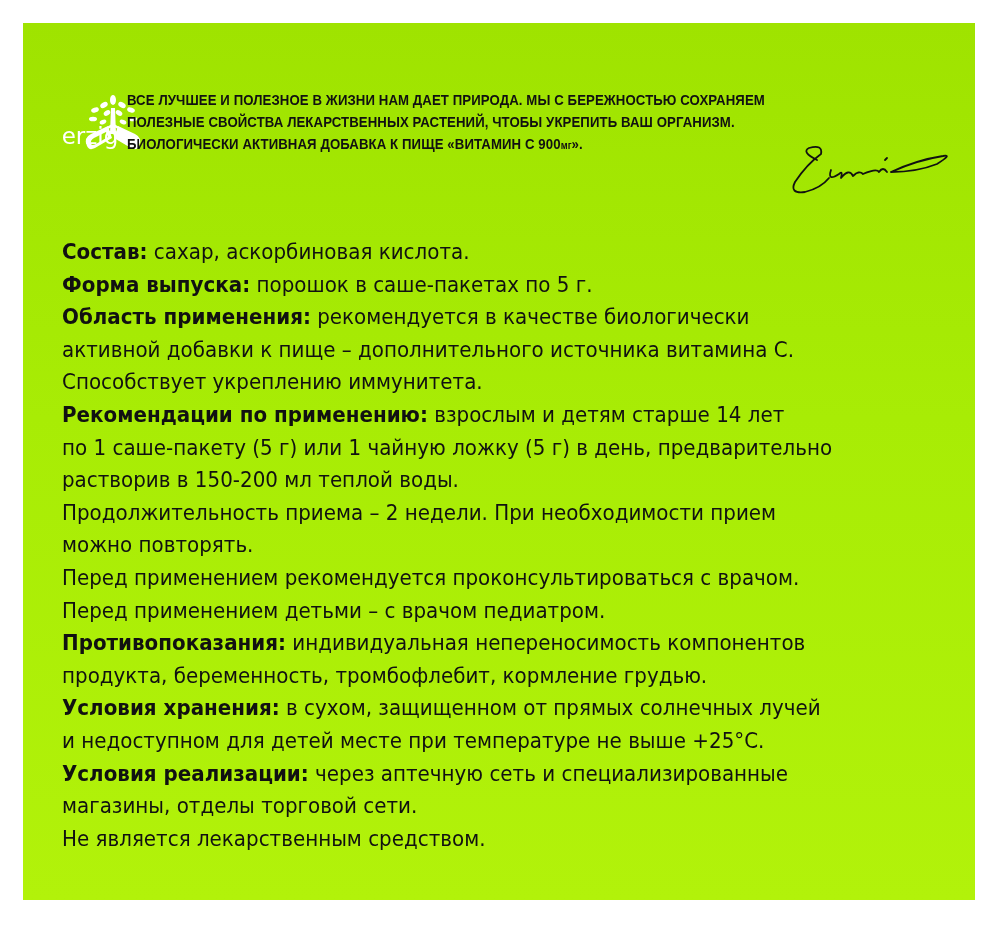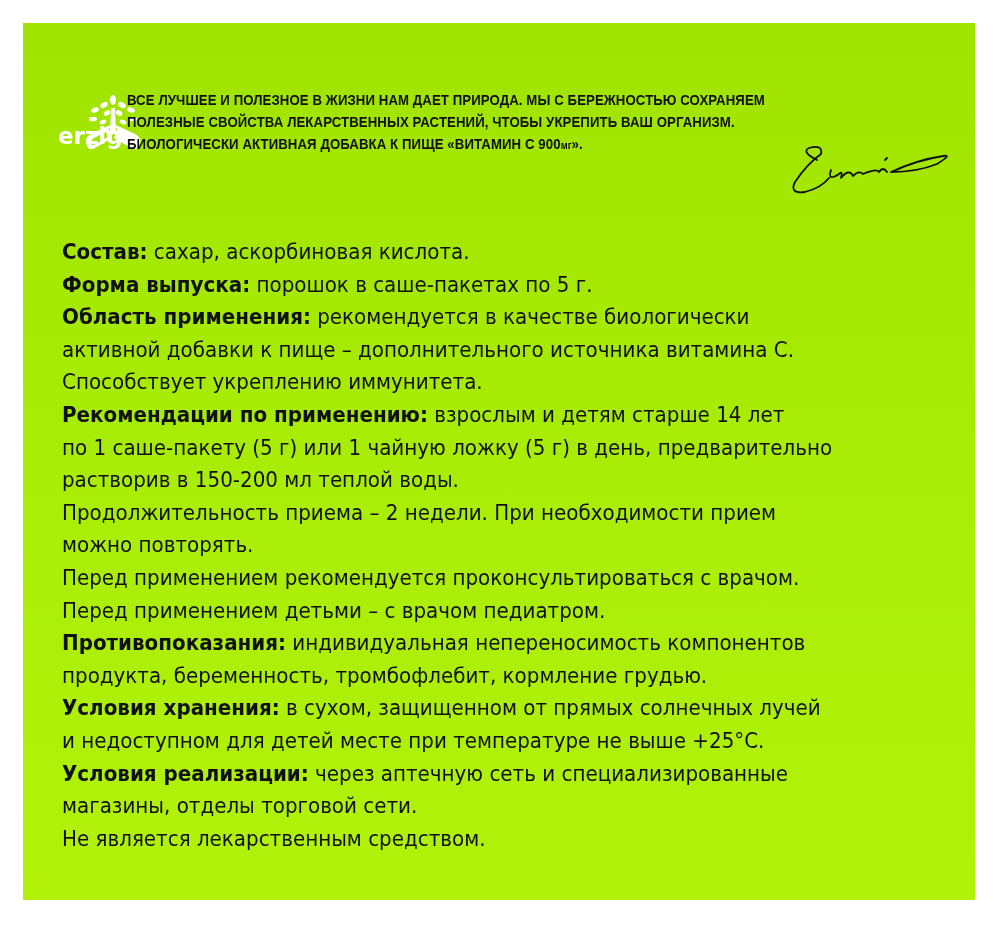--- a/index.html
+++ b/index.html
@@ -56,21 +56,21 @@
       <ellipse cx="42" cy="28" rx="3.5" ry="2.2" transform="rotate(25 42 28)"></ellipse>
 
       <path d="M30 14 L34 14 L35 40 L29 40 Z"></path>
       <path d="M31 30 L24 34 L25 36 L31 33 Z"></path>
       <path d="M33 30 L40 34 L39 36 L33 33 Z"></path>
 
       <path d="M6 52 Q2 44 10 40 L27 32 L31 44 L14 54 Q8 57 6 52 Z M10 50 Q9 46 13 44 L25 38 L27 43 L15 50 Q11 52 10 50 Z" fill-rule="evenodd"></path>
       <path d="M58 52 Q62 44 54 40 L37 32 L33 44 L50 54 Q56 57 58 52 Z"></path>
     </g>
   </svg>
-  <div class="logo-text" style="left:35px; top:99px;font-weight:bold;">erzig</div>
+  <div class="logo-text" style="left:35px; top:99px;">erzig</div>
 
   <div class="tagline" style="left:104px; top:66px;">
     <div>ВСЕ ЛУЧШЕЕ И ПОЛЕЗНОЕ В ЖИЗНИ НАМ ДАЕТ ПРИРОДА. МЫ С БЕРЕЖНОСТЬЮ СОХРАНЯЕМ</div>
     <div>ПОЛЕЗНЫЕ СВОЙСТВА ЛЕКАРСТВЕННЫХ РАСТЕНИЙ, ЧТОБЫ УКРЕПИТЬ ВАШ ОРГАНИЗМ.</div>
     <div><span>БИОЛОГИЧЕСКИ АКТИВНАЯ ДОБАВКА К ПИЩЕ «ВИТАМИН С 900</span><span class="small" style="text-transform:none;">мг</span><span>».</span></div>
   </div>
 
   <svg class="signature" viewBox="0 0 170 60" style="left:764px; top:119px;">
     <path d="M30 18 Q14 10 22 6 Q36 2 34 12 Q20 22 8 40 Q2 52 18 50 Q34 46 42 36 M44 28 Q40 40 52 32 Q56 28 54 36 Q62 26 66 34 Q72 28 76 32 Q90 26 92 30 Q96 24 100 30 M98 18 L100 16 M104 30 Q130 18 156 14 Q166 12 150 22 Q130 30 104 30" fill="none" stroke="#111" stroke-width="1.8" stroke-linecap="round" stroke-linejoin="round"></path>
   </svg>

